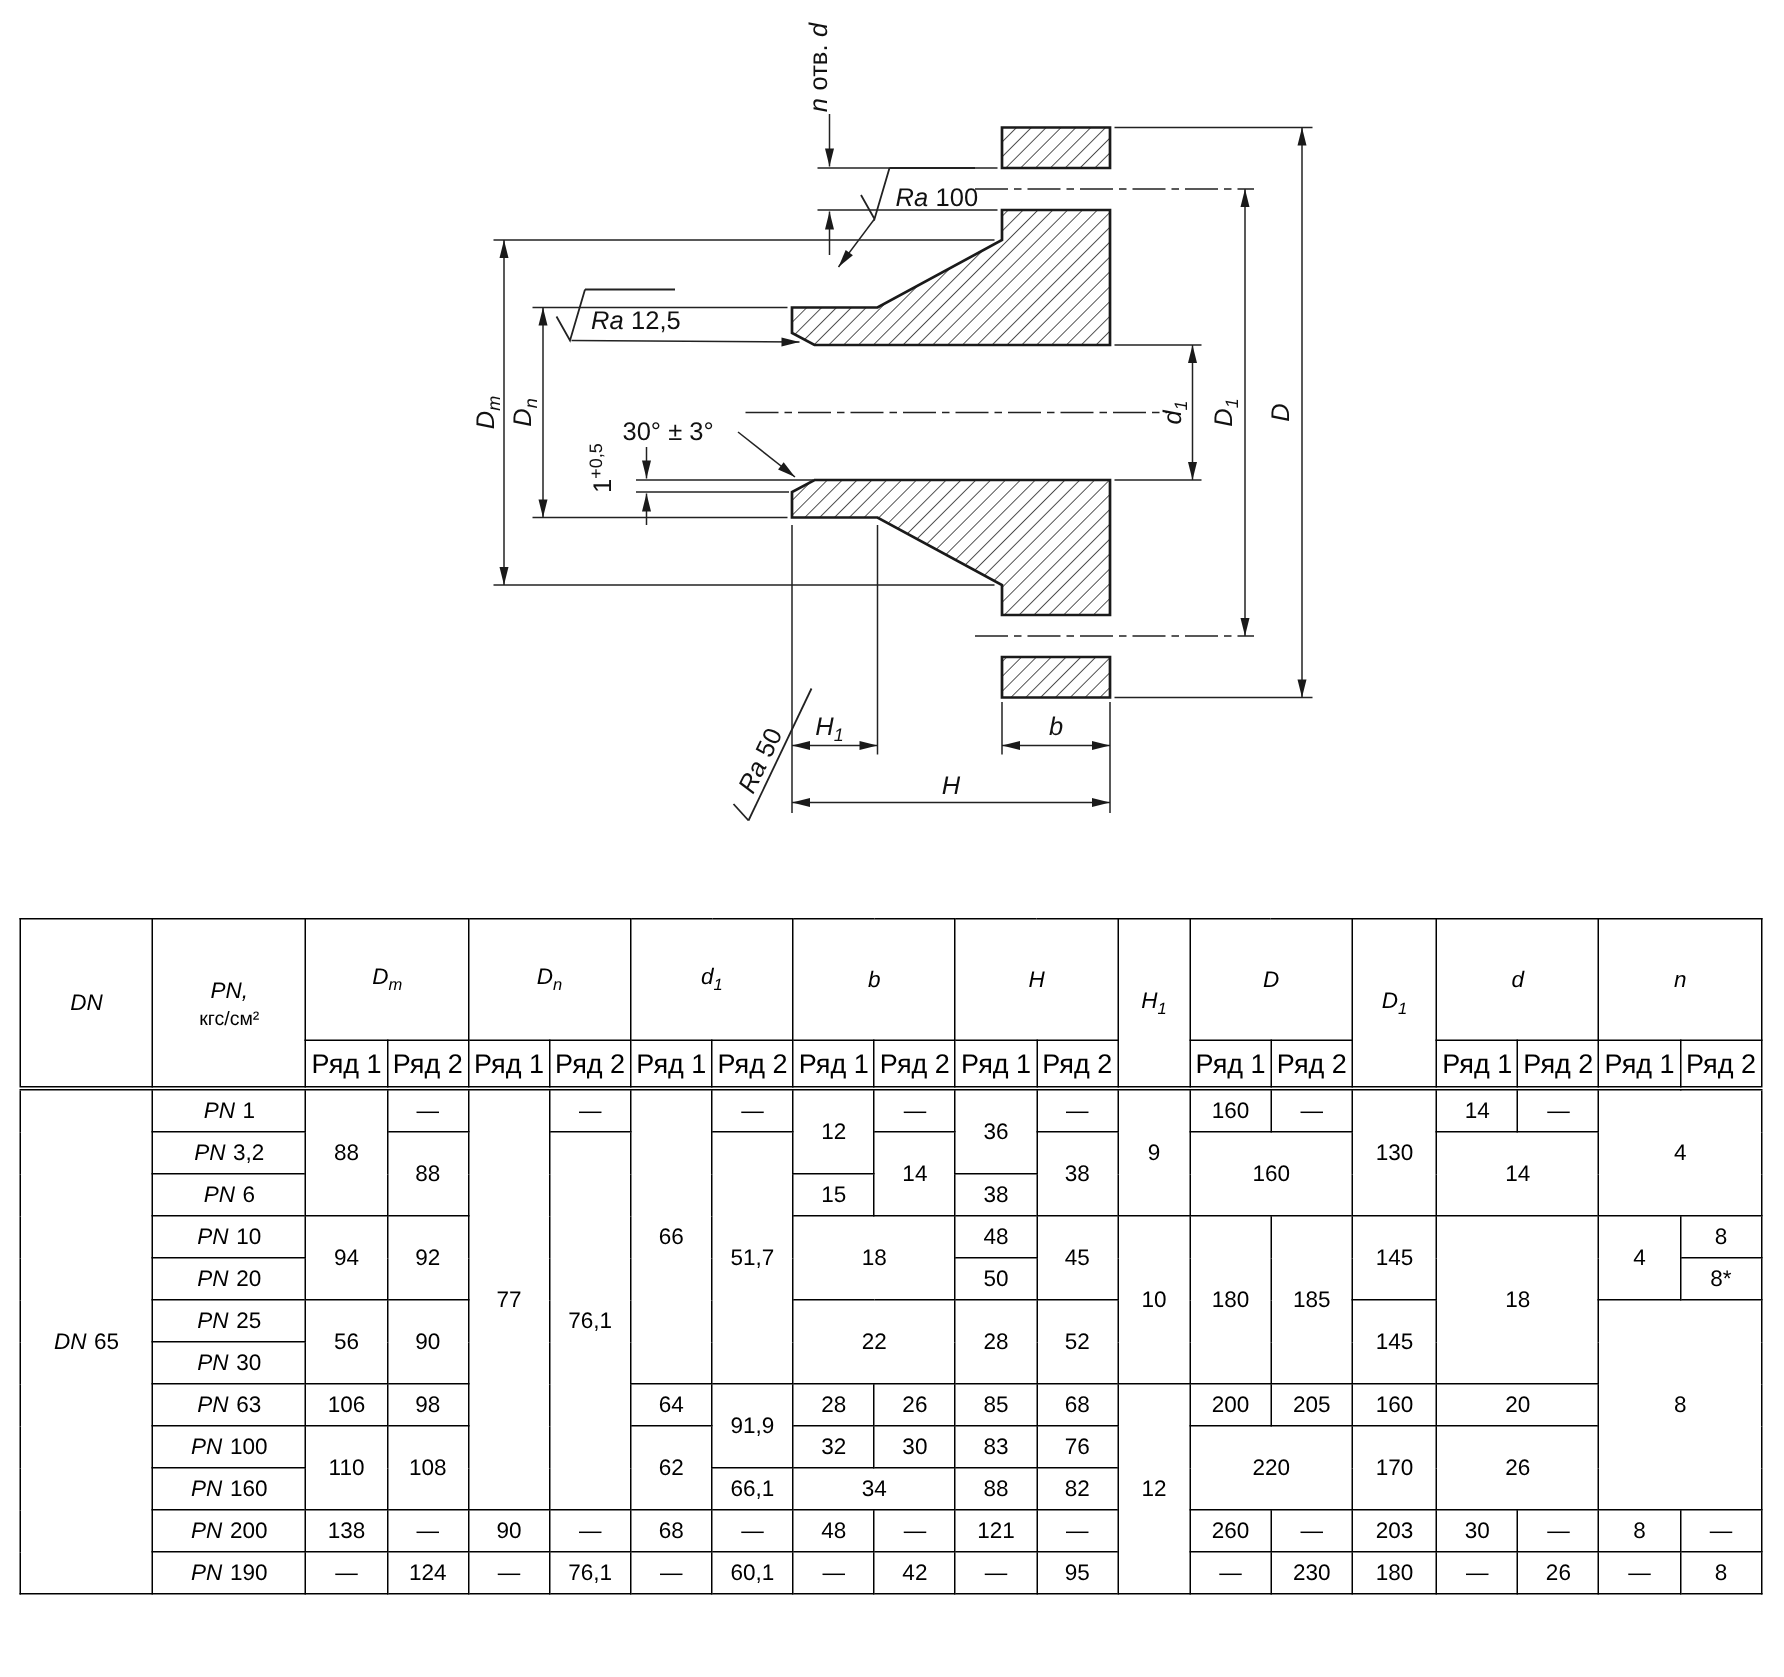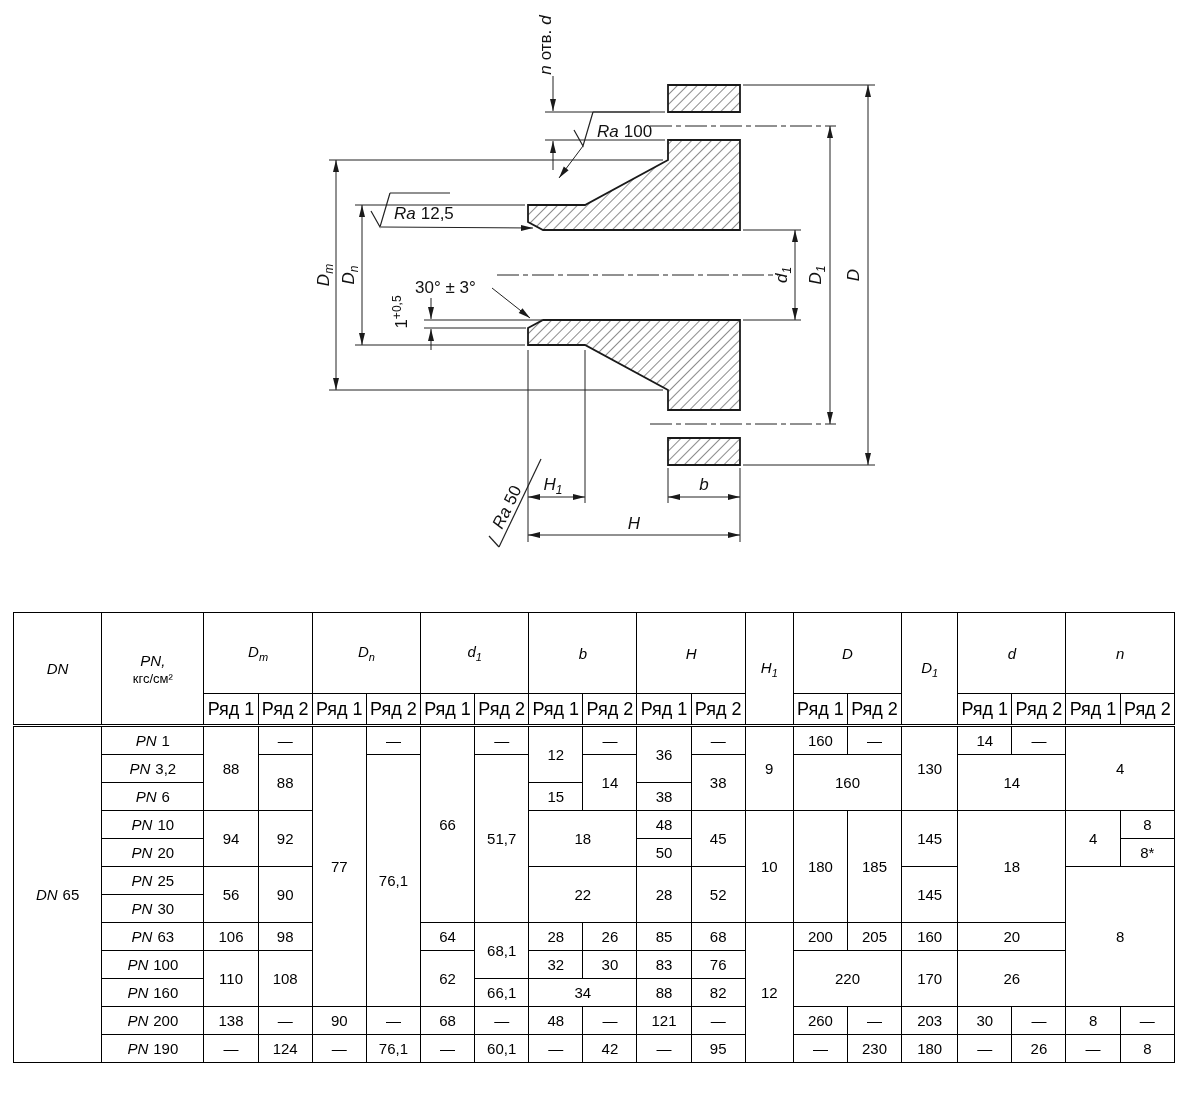--- a/index.html
+++ b/index.html
@@ -256,21 +256,21 @@
     <td rowspan="5" colspan="2">8</td>
   </tr>
   <tr>
     <td class="pncell"><span class="it">PN</span><span class="sp">30</span></td>
   </tr>
   <tr>
     <td class="pncell"><span class="it">PN</span><span class="sp">63</span></td>
     <td>106</td>
     <td>98</td>
     <td>64</td>
-    <td rowspan="2">68,1</td>
+    <td rowspan="2">91,9</td>
     <td>28</td>
     <td>26</td>
     <td>85</td>
     <td>68</td>
     <td rowspan="5">12</td>
     <td>200</td>
     <td>205</td>
     <td>160</td>
     <td colspan="2">20</td>
   </tr>

